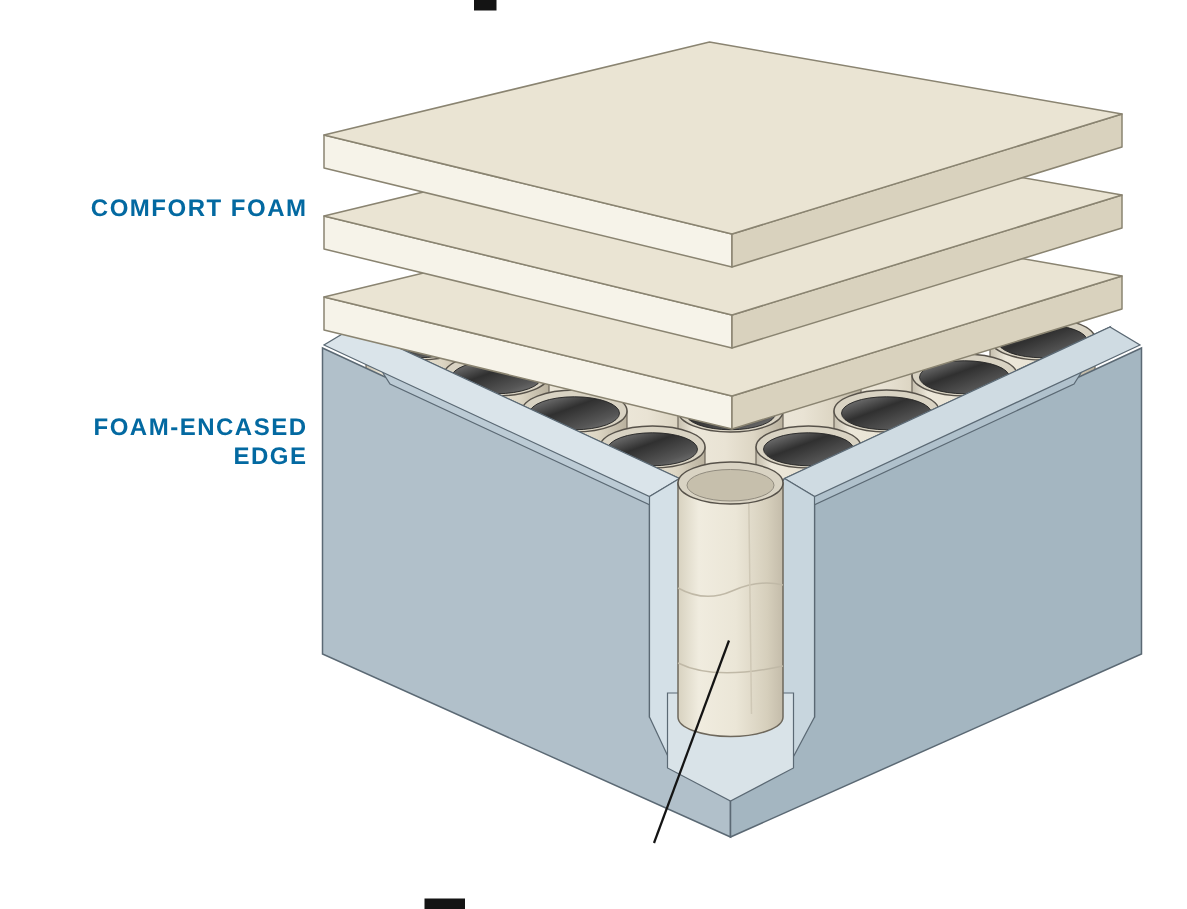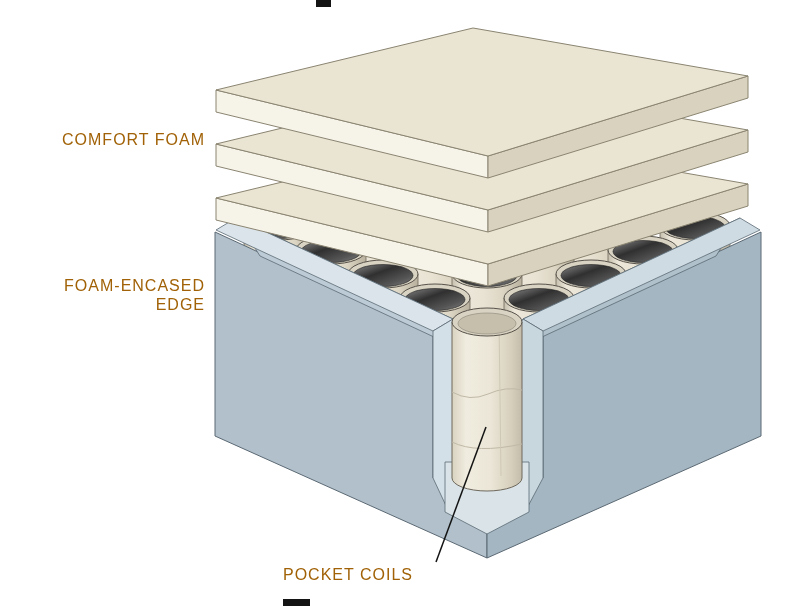--- a/index.html
+++ b/index.html
@@ -6,25 +6,25 @@
   .stage{
     position:relative;
     width:791px;height:606px;
     background:#ffffff;
     overflow:hidden;
     font-family:"Liberation Sans", sans-serif;
   }
   .stage svg{position:absolute;left:0;top:0;}
   .label{
     position:absolute;
-    font-weight:400;
+    font-weight:700;
     font-size:16px;
     letter-spacing:1px;
     line-height:1.2;
-    color:#a16207;
+    color:#0369a1;
     white-space:pre-line;
   }
   .label.right{text-align:right;}
   .mark{position:absolute;background:#141414;}
   #mark-top{left:316px;top:0;width:15px;height:7px;}
   #mark-bottom{left:283px;top:599px;width:27px;height:7px;}
 </style>
 </head>
 <body>
 
@@ -168,17 +168,16 @@
 
     <line x1="436" y1="562" x2="486" y2="427" stroke="#141414" stroke-width="1.5"></line>
   </svg>
 
   <div class="label right" style="right:586px;top:130px;">COMFORT FOAM</div>
 
   <div class="label right" style="right:586px;top:276px;">FOAM-ENCASED
 EDGE</div>
 
 
-  <div class="label" style="left:283px;top:565px;">POCKET COILS</div>
 
   <div class="mark" id="mark-top"></div>
   <div class="mark" id="mark-bottom"></div>
 </div>
 
 </body></html>

